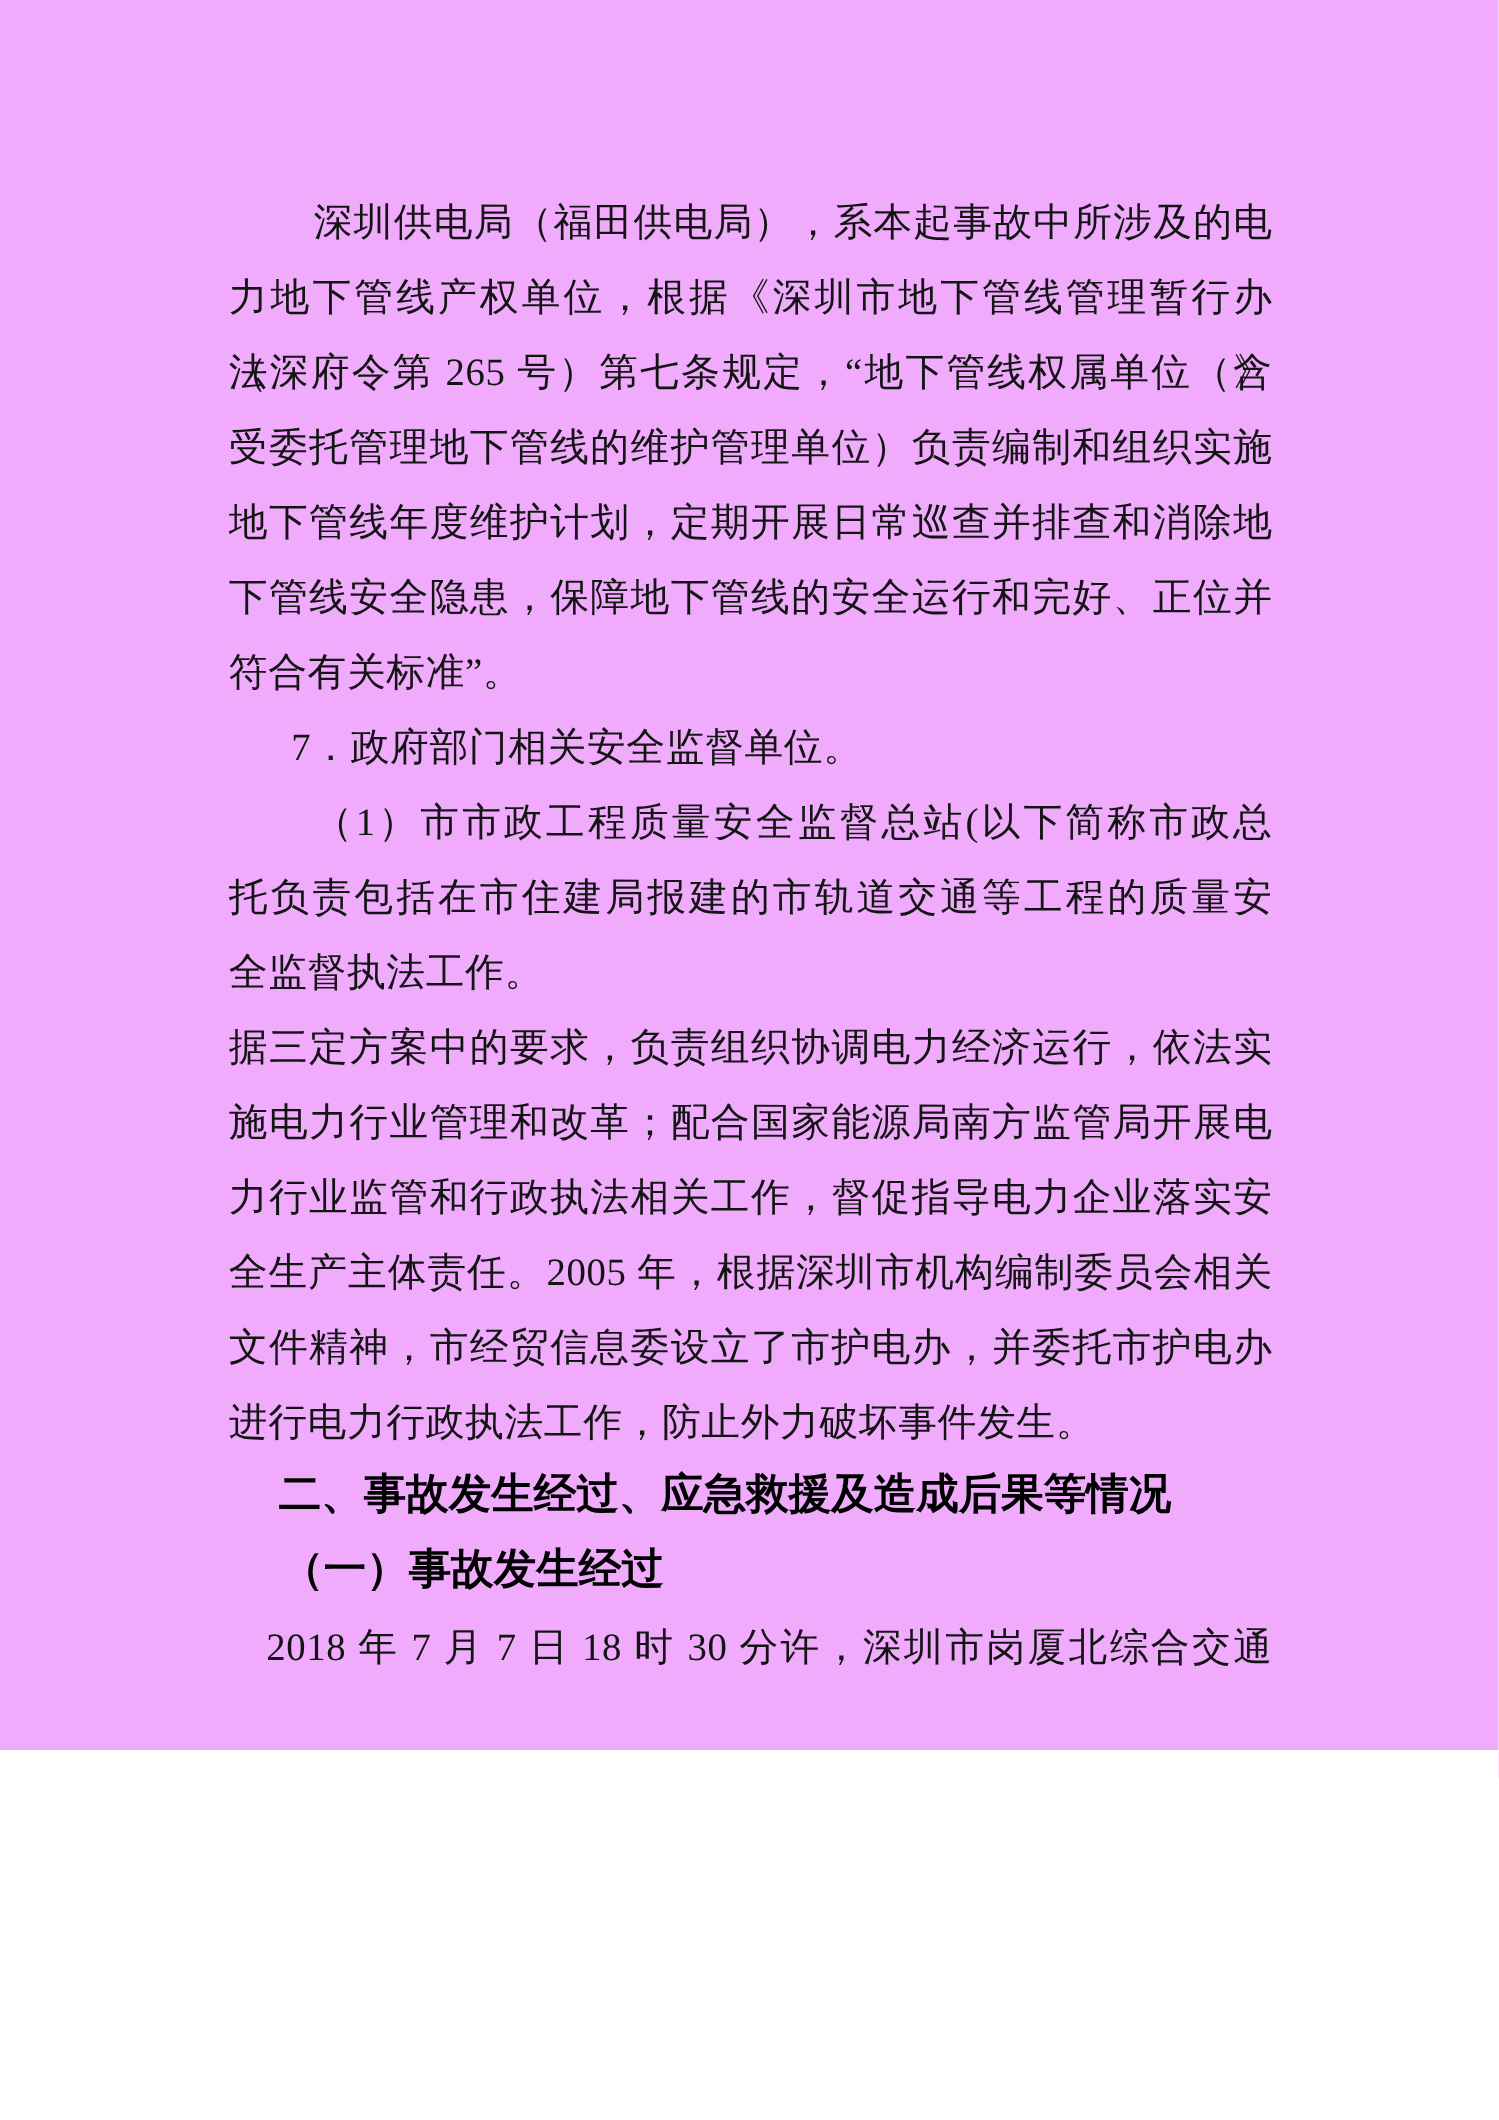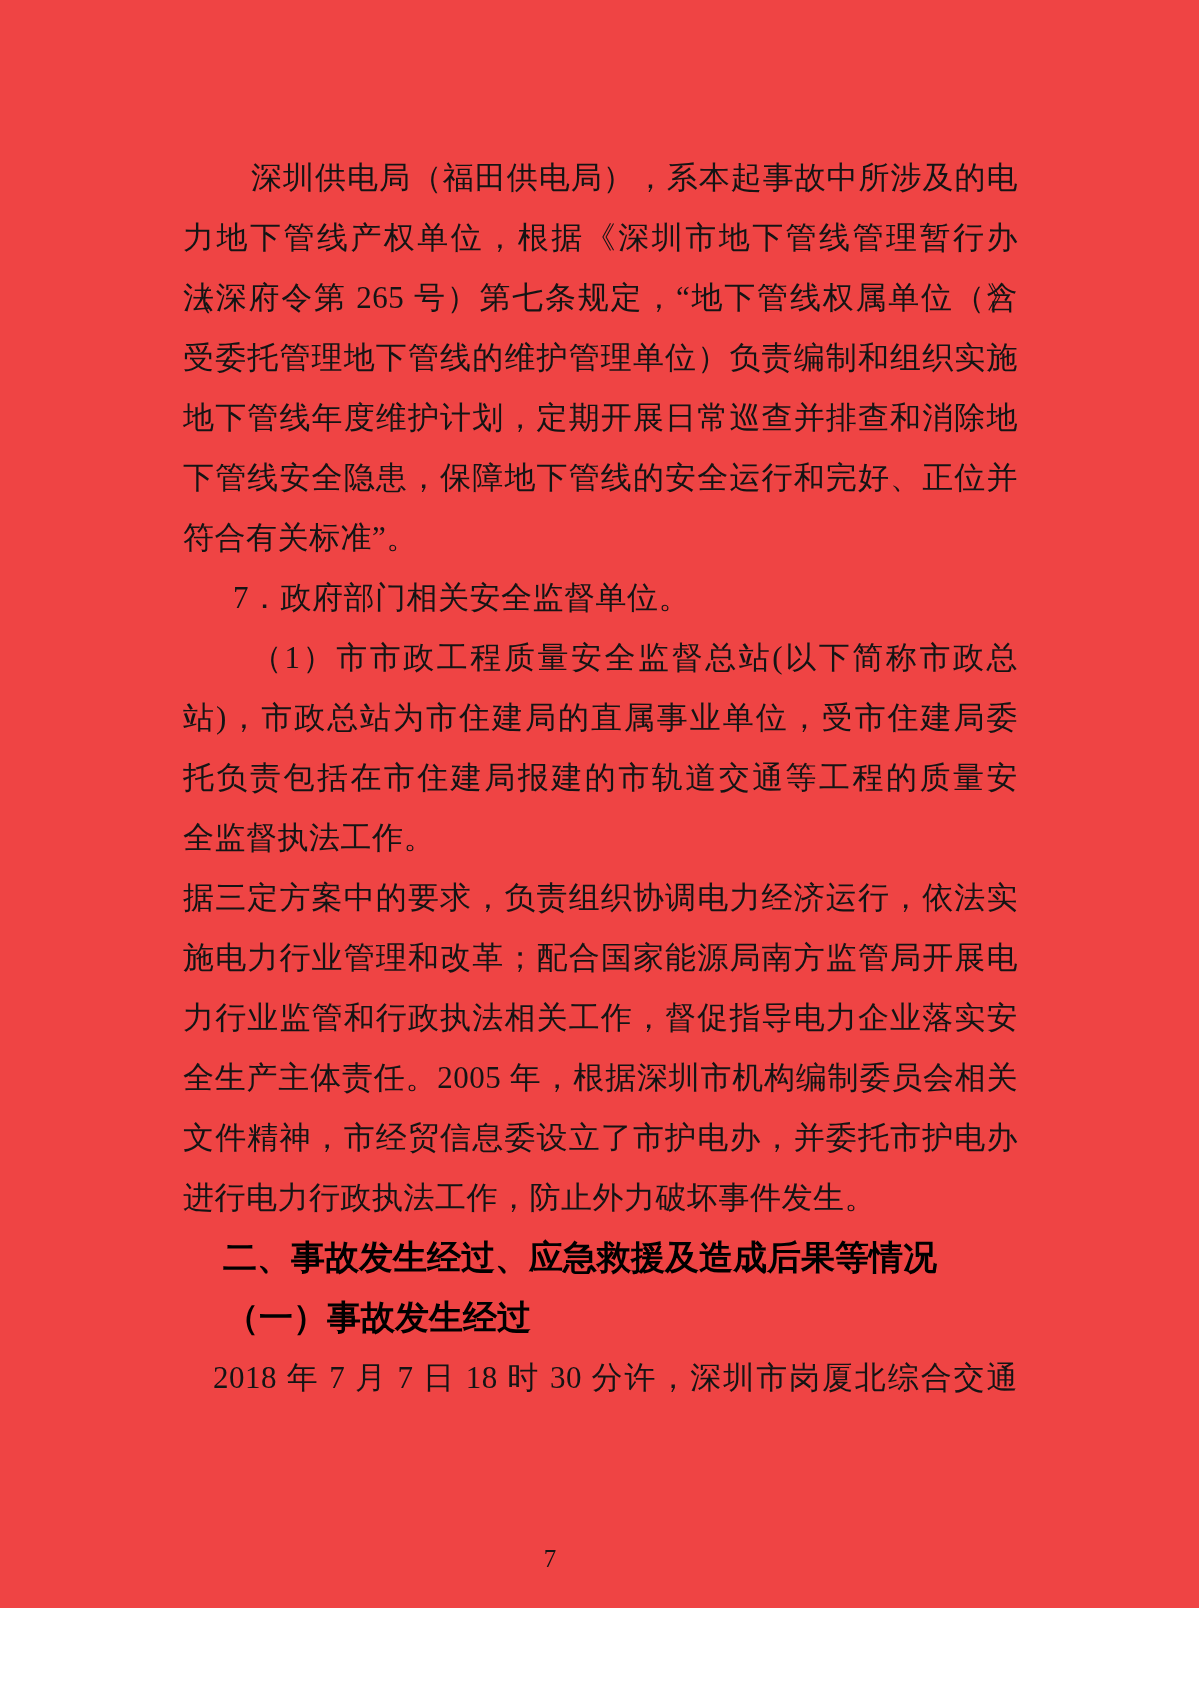--- a/index.html
+++ b/index.html
@@ -3,22 +3,22 @@
 <meta charset="utf-8">
 <style>
   html, body {
     margin: 0;
     padding: 0;
     background: #ffffff;
   }
   .page {
     position: relative;
     width: 1199px;
-    height: 1608px;
-    background: #ef4444;
+    height: 1400px;
+    background: #f0abfc;
     overflow: hidden;
     color: #141414;
   }
   .textblock {
     position: absolute;
     left: 183px;
     top: 148px;
     width: 835px;
   }
   .line {
@@ -32,21 +32,21 @@
   .just {
     text-align: justify;
     text-align-last: justify;
     text-justify: inter-character;
   }
   .left {
     text-align: left;
     text-align-last: left;
   }
   .heading {
-    font-family: Liberation Serif, serif;
+    font-family: Liberation Mono, monospace;
     font-weight: 700;
     font-size: 34px;
     color: #000000;
     letter-spacing: 0;
   }
   .indent-p    { padding-left: 68px; }
   .indent-num  { padding-left: 50px; text-align: center; }
   .indent-h    { padding-left: 40px; }
   .indent-h2   { padding-left: 42px; }
   .indent-date { padding-left: 30px; }
@@ -73,21 +73,20 @@
     <div class="line just">力地下管线产权单位，根据《深圳市地下管线管理暂行办法》</div>
     <div class="line just">（深府令第 265 号）第七条规定，“地下管线权属单位（含</div>
     <div class="line just">受委托管理地下管线的维护管理单位）负责编制和组织实施</div>
     <div class="line just">地下管线年度维护计划，定期开展日常巡查并排查和消除地</div>
     <div class="line just">下管线安全隐患，保障地下管线的安全运行和完好、正位并</div>
     <div class="line left">符合有关标准”。</div>
 
     <div class="line left indent-num">7．政府部门相关安全监督单位。</div>
 
     <div class="line just indent-p">（1）市市政工程质量安全监督总站(以下简称市政总</div>
-    <div class="line just">站)，市政总站为市住建局的直属事业单位，受市住建局委</div>
     <div class="line just">托负责包括在市住建局报建的市轨道交通等工程的质量安</div>
     <div class="line left">全监督执法工作。</div>
 
     <div class="line just">据三定方案中的要求，负责组织协调电力经济运行，依法实</div>
     <div class="line just">施电力行业管理和改革；配合国家能源局南方监管局开展电</div>
     <div class="line just">力行业监管和行政执法相关工作，督促指导电力企业落实安</div>
     <div class="line just">全生产主体责任。2005 年，根据深圳市机构编制委员会相关</div>
     <div class="line just">文件精神，市经贸信息委设立了市护电办，并委托市护电办</div>
     <div class="line left">进行电力行政执法工作，防止外力破坏事件发生。</div>
 

